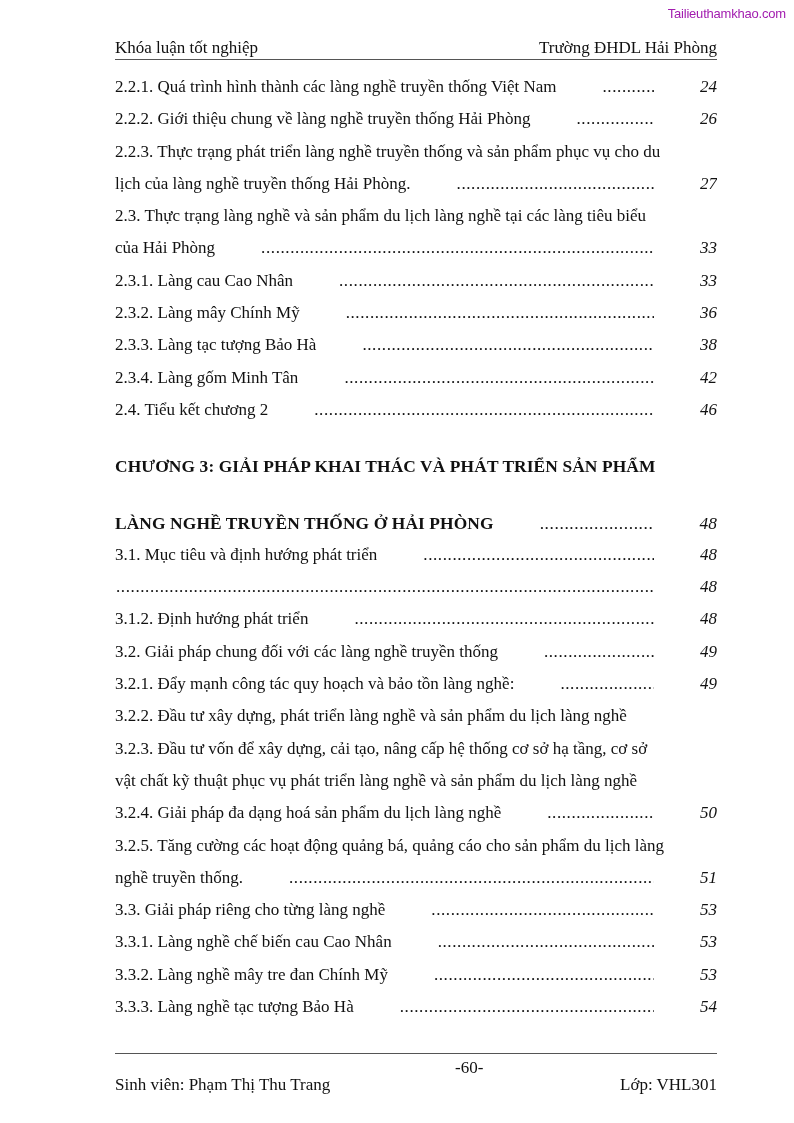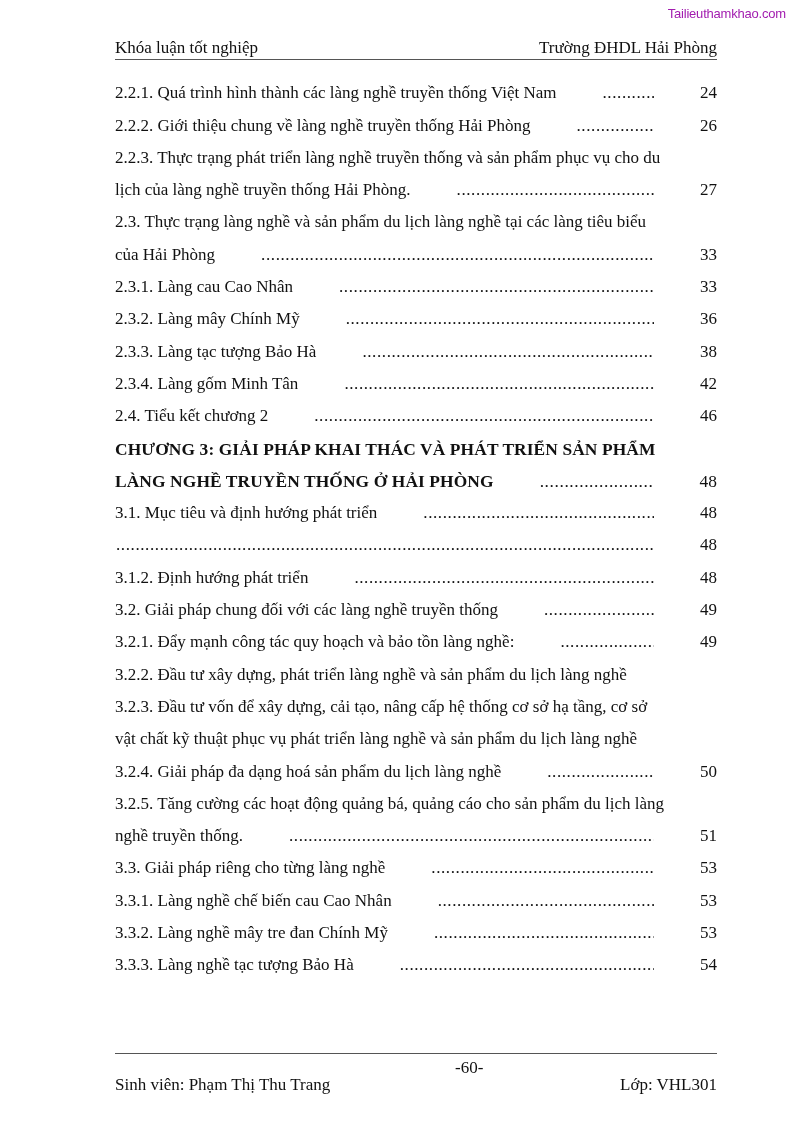--- a/index.html
+++ b/index.html
@@ -43,29 +43,30 @@
     position: absolute;
     left: 115px;
     width: 602px;
     top: 74px;
   }
   .toc-line {
     height: 32.3px;
     line-height: 26px;
     font-size: 17px;
     display: flex;
-    align-items: flex-end;
+    align-items: flex-start;
     white-space: nowrap;
     overflow: hidden;
     gap: 45px;
   }
   .toc-line.bold {
     font-weight: bold;
     font-size: 17.4px;
     letter-spacing: 0.1px;
+    margin-top: 24px;
   }
   .toc-line .text {
     flex: 0 0 auto;
     white-space: nowrap;
   }
   .toc-line .leader {
     flex: 1 1 auto;
     overflow: hidden;
     white-space: nowrap;
     font-weight: normal;
@@ -73,20 +74,21 @@
     letter-spacing: 0.6px;
     margin: 0 1px;
   }
   .toc-line .leader::after {
     content: "................................................................................................................................................................................................................................";
   }
   .toc-line .page {
     flex: 0 0 auto;
     font-weight: normal;
     text-align: right;
+    font-style: italic;
   }
   .toc-line.cont .text {
     white-space: nowrap;
   }
   .page-footer {
     position: absolute;
     left: 115px;
     width: 602px;
     top: 1053px;
     border-top: 1px solid #555555;

